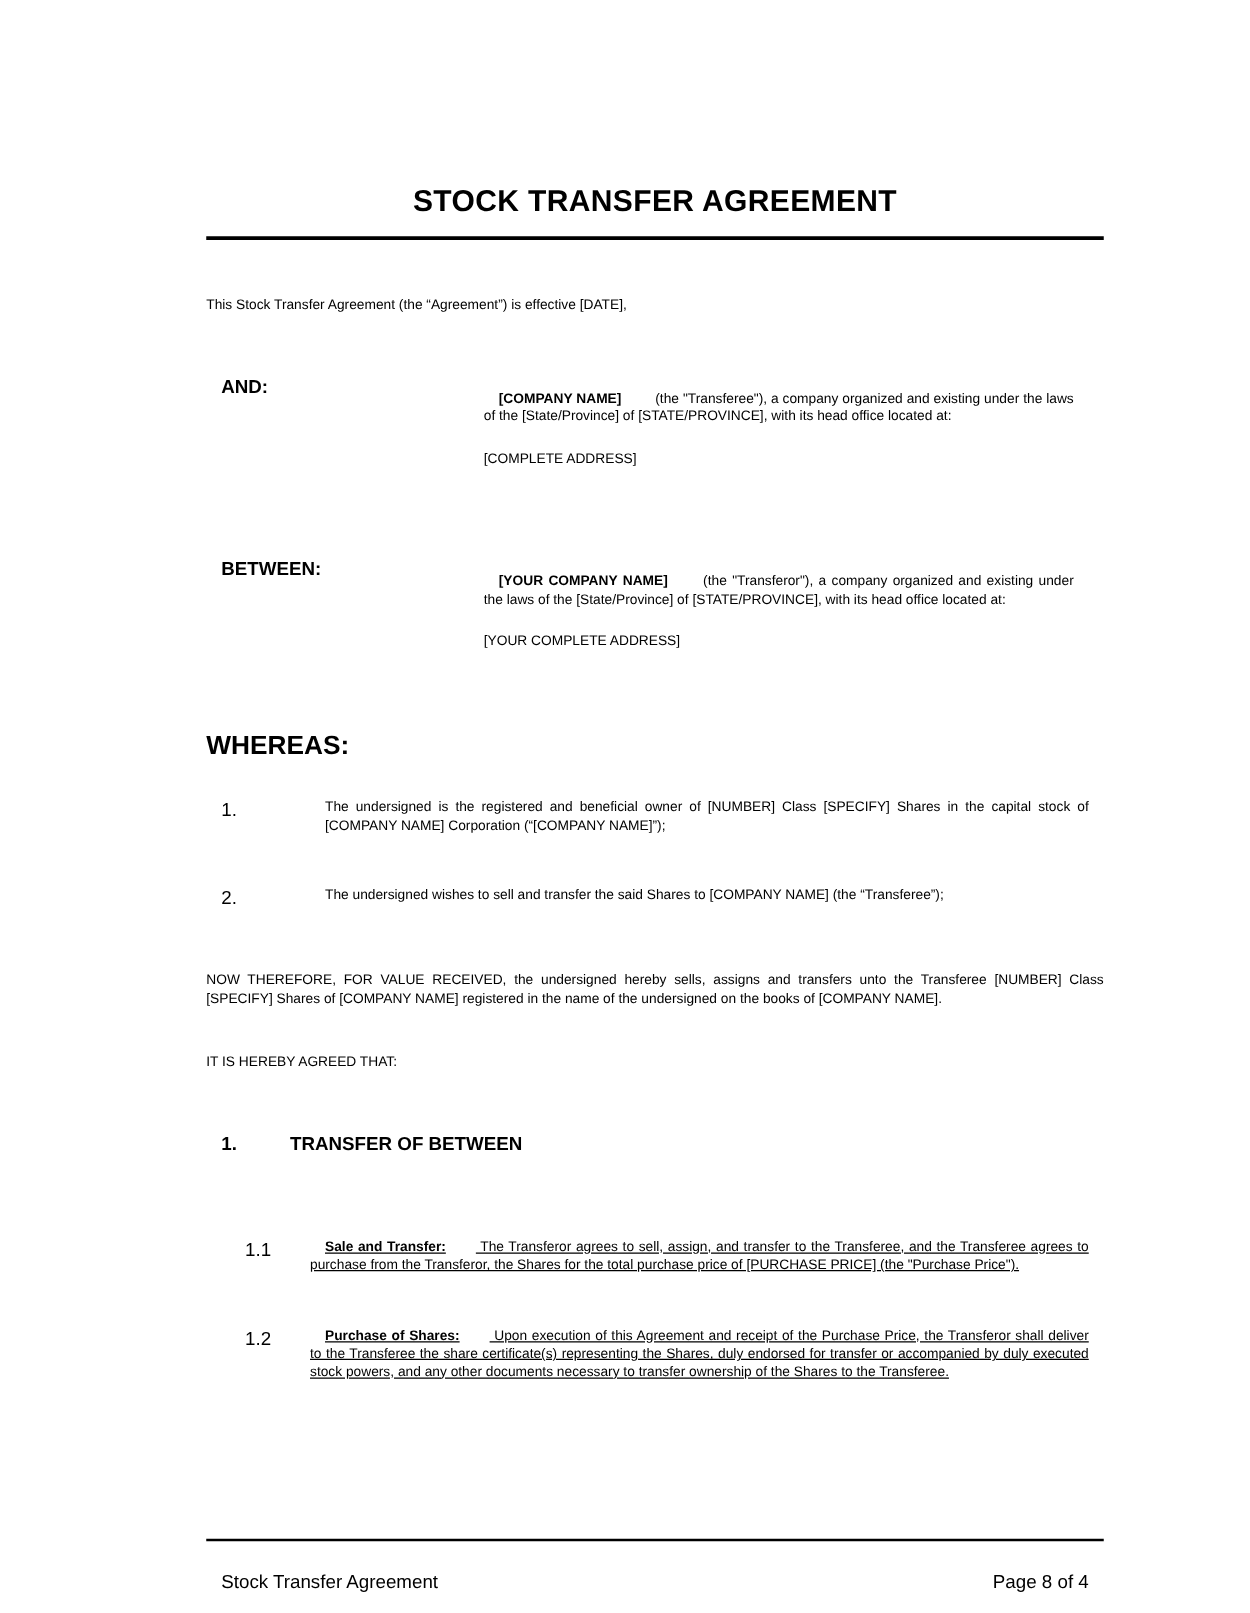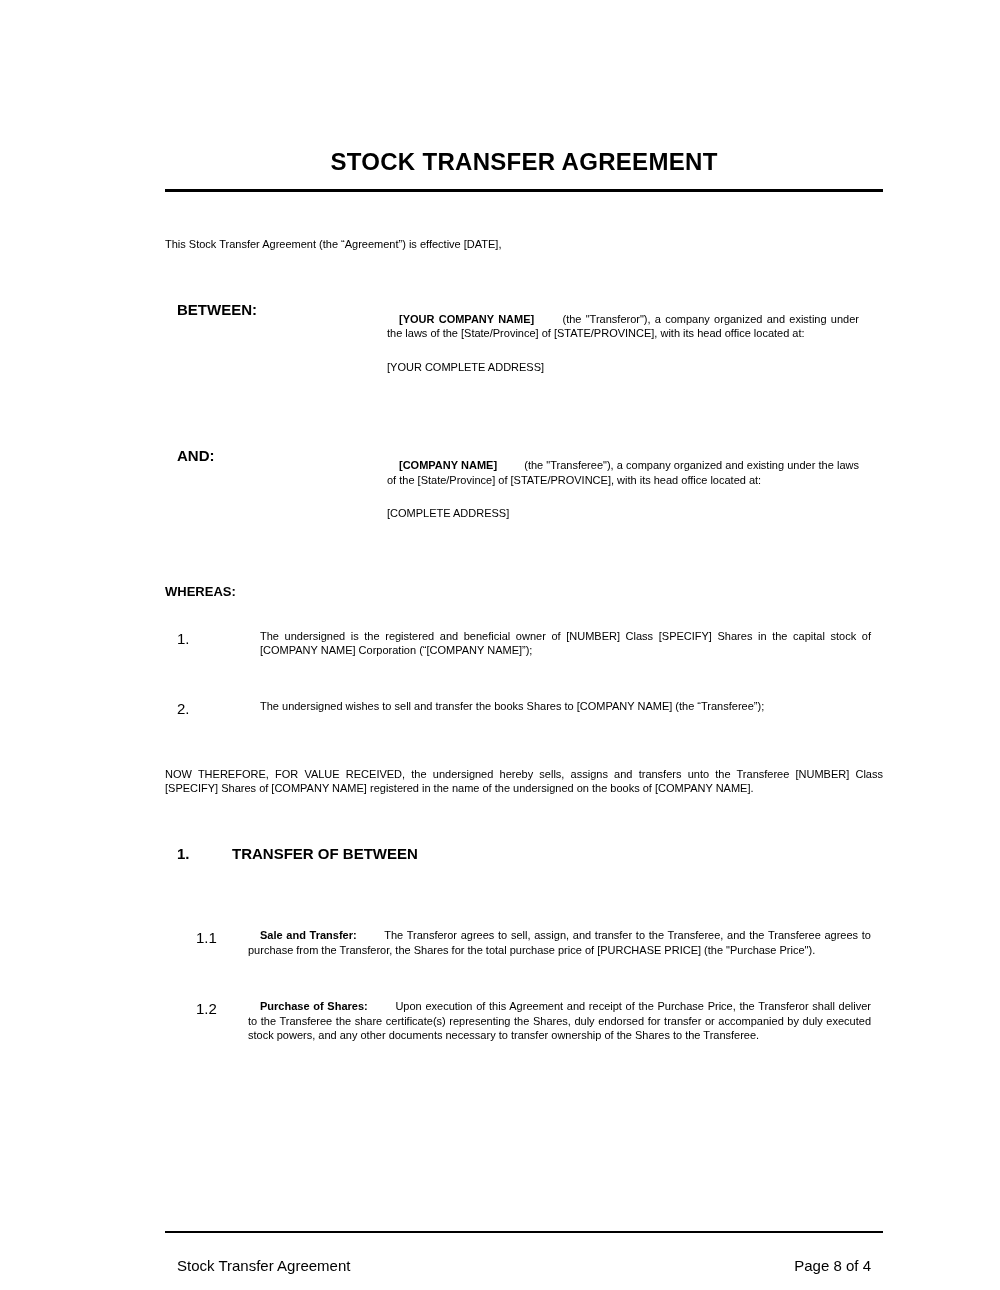--- a/index.html
+++ b/index.html
@@ -34,33 +34,33 @@
   .party-label {
     width: 174px;
     flex-shrink: 0;
     font-size: 15px;
     font-weight: bold;
     line-height: 1.32;
   }
   .party-content { flex: 1; }
   .party-text { text-align: justify; }
   .party-address { margin-top: 19px; }
-  .whereas-label { margin-top: 38px; font-size: 13px; font-weight: bold; line-height: 1.32; }
+  .whereas-label { margin-top: 38px; font-size: 21px; font-weight: bold; line-height: 1.32; }
   .witem { display: flex; margin-top: 17px; }
   .witem-num { width: 59px; flex-shrink: 0; font-size: 15px; line-height: 1.32; }
   .witem-text { flex: 1; text-align: justify; }
   .now-therefore { margin-top: 36px; text-align: justify; }
   .agreed { margin-top: 37px; }
   .section-heading { display: flex; margin-top: 36px; font-size: 15px; font-weight: bold; line-height: 1.32; }
   .section-num { width: 31px; flex-shrink: 0; }
   .clause { display: flex; margin-left: 31px; justify-content: space-between; }
   .clause-first { margin-top: 41px; }
   .clause-next { margin-top: 18px; }
   .clause-num { width: 28px; flex-shrink: 0; font-size: 15px; line-height: 1.32; }
-  .clause-text { flex: 1; text-align: justify; }
+  .clause-text { flex: 1; text-align: justify; text-decoration: underline; }
   .footer {
     position: absolute;
     left: 117px;
     right: 117px;
     top: 1183px;
   }
   .footer-rule { border-top: 2px solid #000; }
   .footer-row {
     display: flex;
     justify-content: space-between;
@@ -72,49 +72,50 @@
 <body>
 
 <div class="page">
 
   <h1 class="doc-title">STOCK TRANSFER AGREEMENT</h1>
   <div class="title-rule"></div>
 
   <p class="intro">This Stock Transfer Agreement (the “Agreement”) is effective [DATE],</p>
 
   <div class="party-row">
+    <div class="party-label">AND:</div>
+    <div class="party-content">
+      <p class="party-text"><b>[COMPANY NAME]</b><span> (the "Transferee"), a company organized and existing under the laws of the [State/Province] of [STATE/PROVINCE], with its head office located at:</span></p>
+      <p class="party-address">[COMPLETE ADDRESS]</p>
+    </div>
+  </div>
+
+  <div class="party-row">
     <div class="party-label">BETWEEN:</div>
     <div class="party-content">
       <p class="party-text"><b>[YOUR COMPANY NAME]</b><span> (the "Transferor"), a company organized and existing under the laws of the [State/Province] of [STATE/PROVINCE], with its head office located at:</span></p>
       <p class="party-address">[YOUR COMPLETE ADDRESS]</p>
-    </div>
-  </div>
-
-  <div class="party-row">
-    <div class="party-label">AND:</div>
-    <div class="party-content">
-      <p class="party-text"><b>[COMPANY NAME]</b><span> (the "Transferee"), a company organized and existing under the laws of the [State/Province] of [STATE/PROVINCE], with its head office located at:</span></p>
-      <p class="party-address">[COMPLETE ADDRESS]</p>
     </div>
   </div>
 
   <div class="whereas-label">WHEREAS:</div>
 
   <div class="witem">
     <div class="witem-num">1.</div>
     <p class="witem-text">The undersigned is the registered and beneficial owner of [NUMBER] Class [SPECIFY] Shares in the capital stock of [COMPANY NAME] Corporation (“[COMPANY NAME]”);</p>
   </div>
 
   <div class="witem">
     <div class="witem-num">2.</div>
-    <p class="witem-text">The undersigned wishes to sell and transfer the books Shares to [COMPANY NAME] (the “Transferee”);</p>
+    <p class="witem-text">The undersigned wishes to sell and transfer the said Shares to [COMPANY NAME] (the “Transferee”);</p>
   </div>
 
   <p class="now-therefore">NOW THEREFORE, FOR VALUE RECEIVED, the undersigned hereby sells, assigns and transfers unto the Transferee [NUMBER] Class [SPECIFY] Shares of [COMPANY NAME] registered in the name of the undersigned on the books of [COMPANY NAME].</p>
 
+  <p class="agreed">IT IS HEREBY AGREED THAT:</p>
 
   <div class="section-heading">
     <div class="section-num">1.</div>
     <div>TRANSFER OF BETWEEN</div>
   </div>
 
   <div class="clause clause-first">
     <div class="clause-num">1.1</div>
     <p class="clause-text"><b>Sale and Transfer:</b><span> The Transferor agrees to sell, assign, and transfer to the Transferee, and the Transferee agrees to purchase from the Transferor, the Shares for the total purchase price of [PURCHASE PRICE] (the "Purchase Price").</span></p>
   </div>

